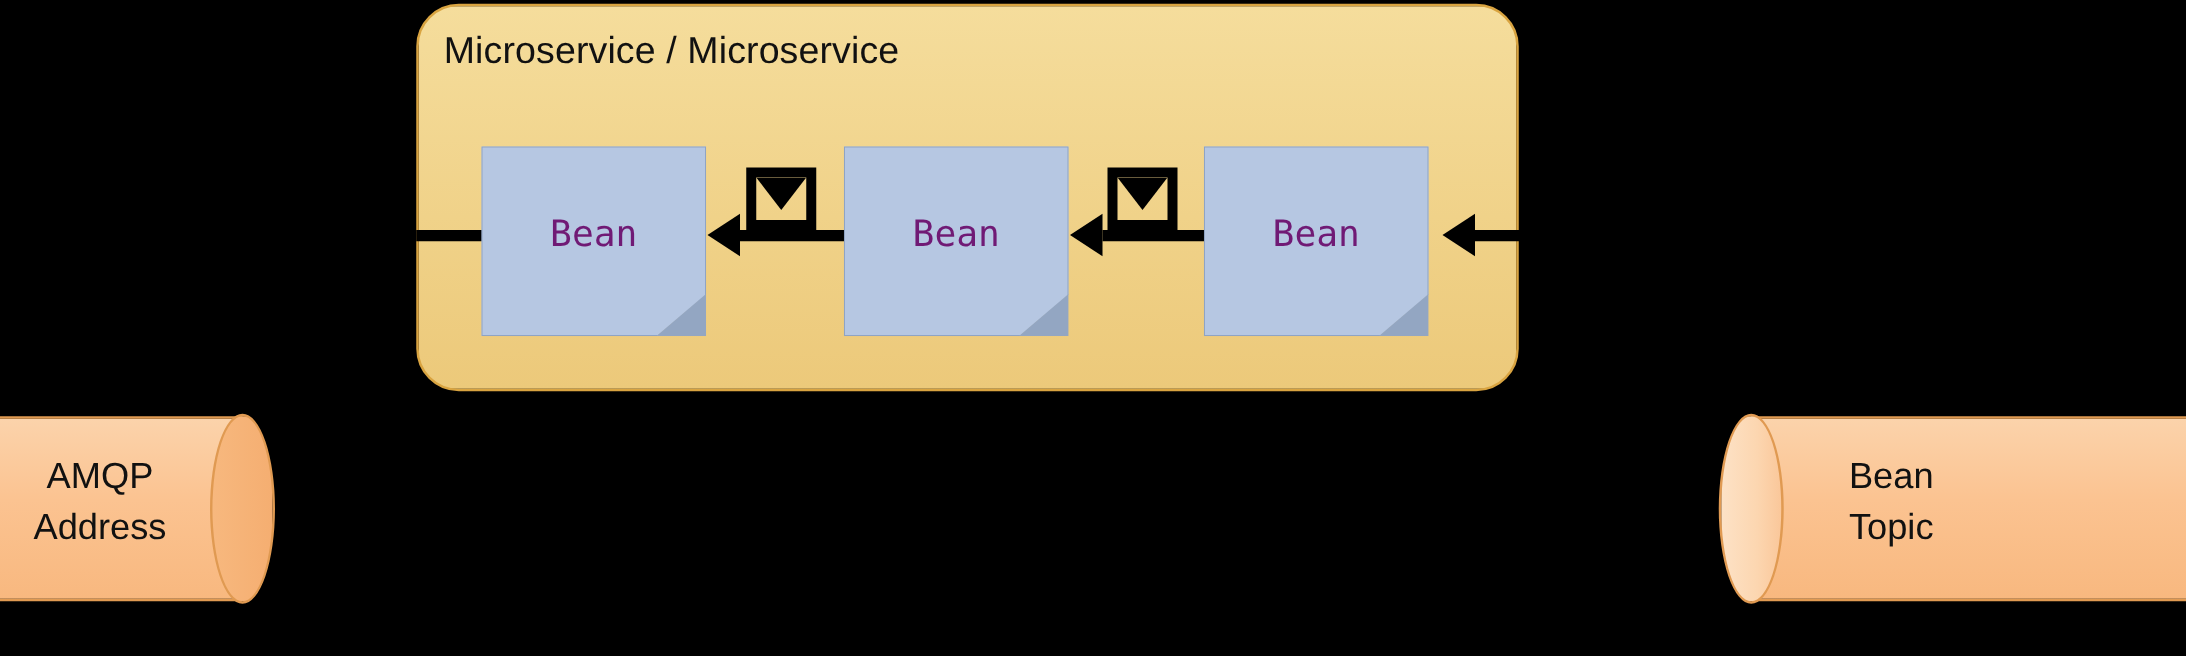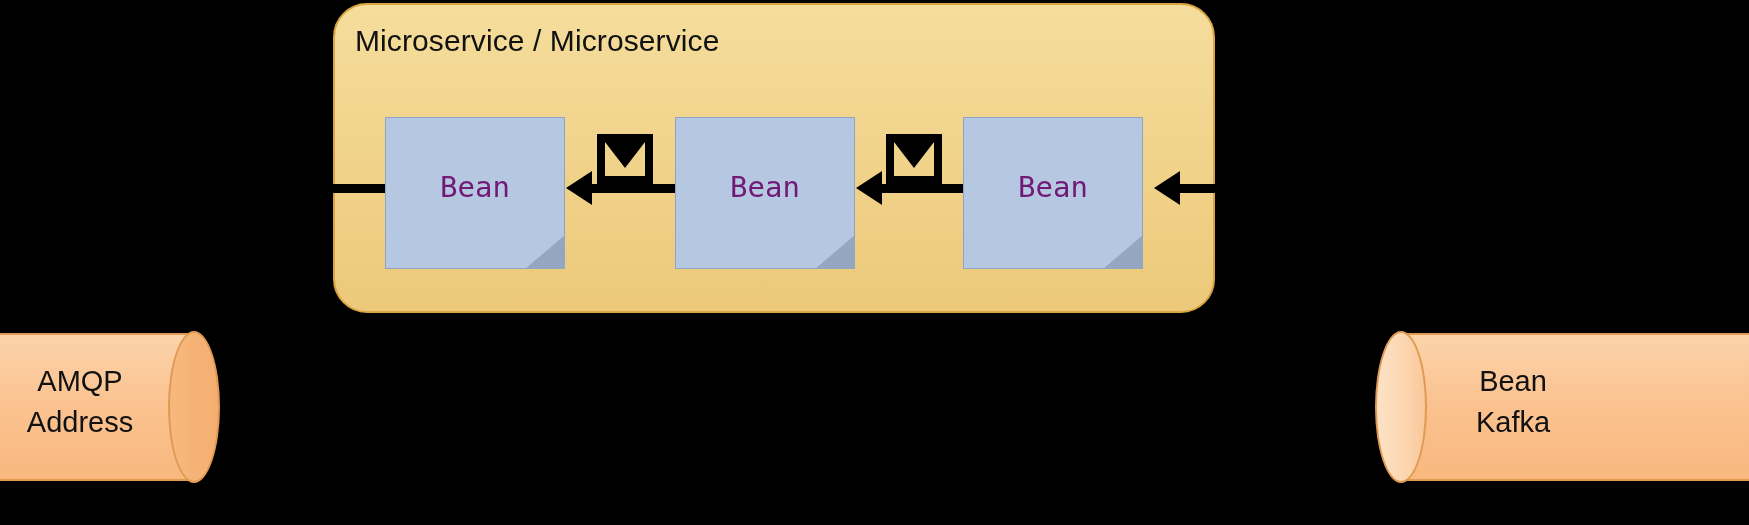--- a/index.html
+++ b/index.html
@@ -241,17 +241,17 @@
       <div>Address</div>
     </div>
   </div>
 
   <div class="cylinder" id="cylinder-kafka">
     <div class="cyl-body"></div>
 
     <div class="cyl-cap-left"></div>
     <div class="cyl-label">
       <div>Bean</div>
-      <div>Kafka</div>
+      <div>Topic</div>
     </div>
   </div>
 
 </div>
 
 </body></html>

